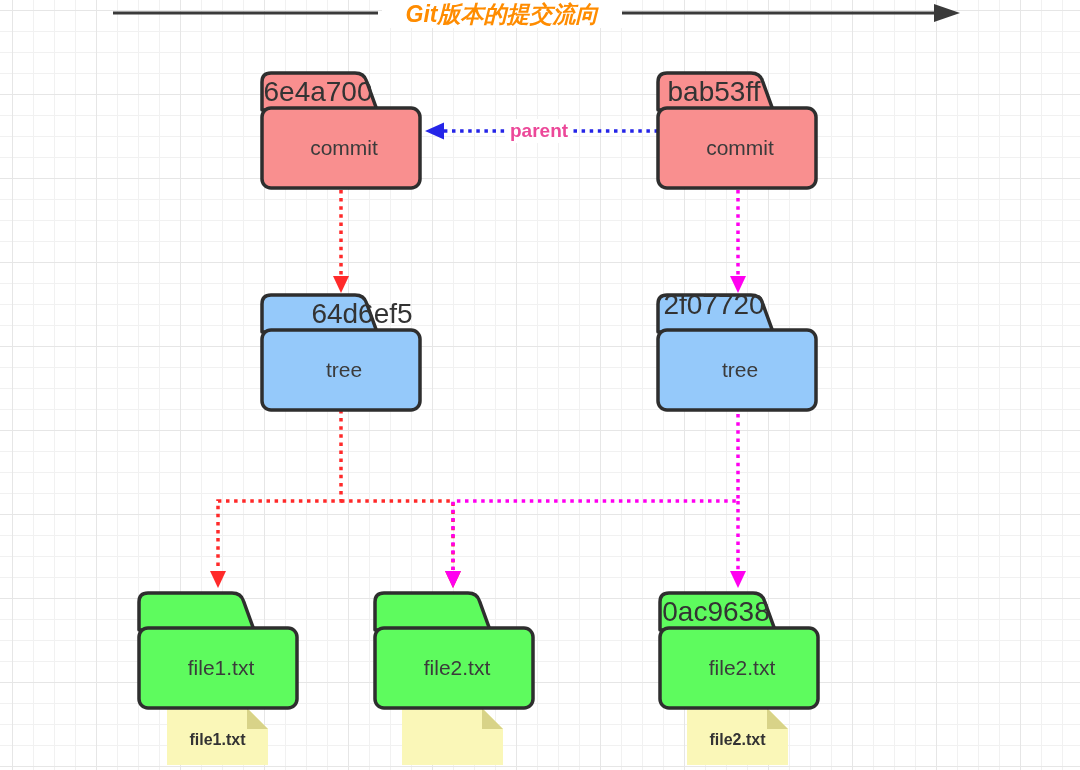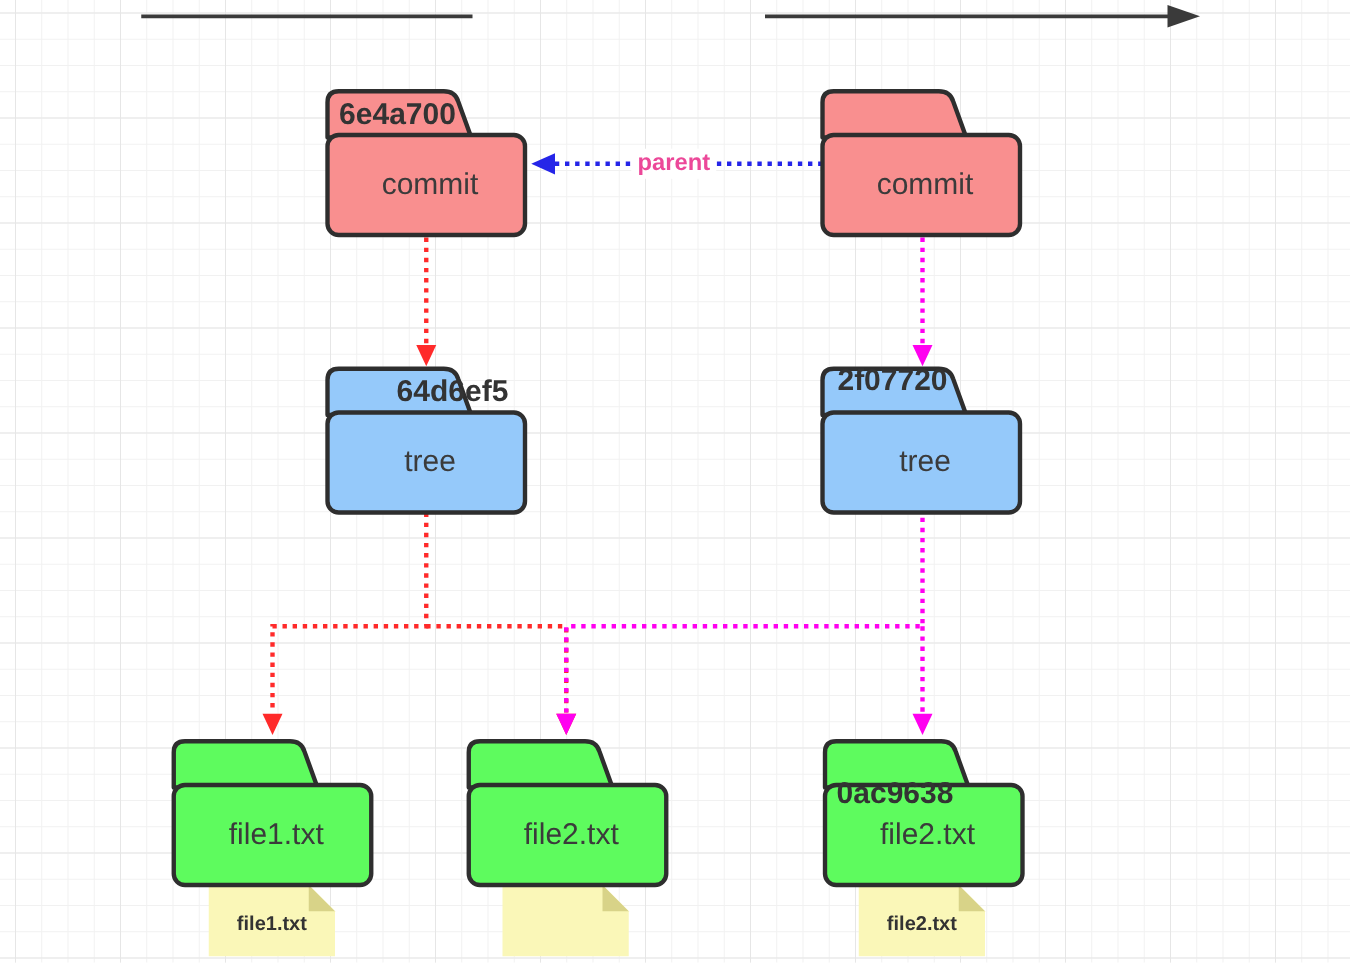--- a/index.html
+++ b/index.html
@@ -13,22 +13,22 @@
       linear-gradient(#f1f1f1 1px, transparent 1px),
       linear-gradient(90deg, #f1f1f1 1px, transparent 1px);
     background-size:84px 84px,84px 84px,21px 21px,21px 21px;
     background-position:12px 10px,12px 10px,12px 10px,12px 10px;
   }
   svg.scene{position:absolute;left:0;top:0;}
   .label{
     position:absolute;display:flex;align-items:center;justify-content:center;
     color:#3b3b3b;white-space:nowrap;pointer-events:none;
   }
-  .hash{height:33px;font-size:24px;font-weight:700;color:#333333;}
-  .bodylabel{width:164px;height:80px;font-size:24px;font-weight:400;}
+  .hash{height:33px;font-size:28px;font-weight:400;color:#333333;}
+  .bodylabel{width:164px;height:80px;font-size:21px;font-weight:400;}
   .notelabel{width:101px;height:51px;font-size:16px;font-weight:700;color:#333333;}
   .edgelabel{height:24px;font-size:19px;font-weight:600;color:#ec4899;background:#ffffff;padding:0 5px;}
   .title{
     height:28px;font-size:23px;font-weight:700;font-style:italic;
     color:#FF8C00;background:#ffffff;padding:0 6px;
   }
 </style>
 </head>
 <body>
 
@@ -109,37 +109,39 @@
     <g stroke="#2E2E2E" stroke-width="3.5" stroke-linejoin="round" fill="#5EFB5E">
       <path d="M375,630 L375,602 Q375,593 384,593 L468,593 Q477,593 479.5,601 L490,630 Z"></path>
       <rect x="375" y="628" width="158" height="80" rx="9"></rect>
     </g>
     <g stroke="#2E2E2E" stroke-width="3.5" stroke-linejoin="round" fill="#5EFB5E">
       <path d="M660,630 L660,602 Q660,593 669,593 L753,593 Q762,593 764.5,601 L775,630 Z"></path>
       <rect x="660" y="628" width="158" height="80" rx="9"></rect>
     </g>
   </svg>
 
+  <div class="label title" style="left:382px;top:0px;width:228px;">Git版本的提交流向</div>
 
   <div class="label edgelabel" style="left:505px;top:119px;">parent</div>
 
   <div class="label hash" style="left:262px;top:75px;width:112px;">6e4a700</div>
   <div class="label bodylabel" style="left:262px;top:108px;">commit</div>
 
+  <div class="label hash" style="left:658px;top:75px;width:112px;">bab53ff</div>
   <div class="label bodylabel" style="left:658px;top:108px;">commit</div>
 
   <div class="label hash" style="left:262px;top:297px;width:112px;padding-left:44px;">64d6ef5</div>
   <div class="label bodylabel" style="left:262px;top:330px;">tree</div>
 
   <div class="label hash" style="left:658px;top:288px;width:112px;">2f07720</div>
   <div class="label bodylabel" style="left:658px;top:330px;">tree</div>
 
   <div class="label bodylabel" style="left:139px;top:628px;">file1.txt</div>
 
   <div class="label bodylabel" style="left:375px;top:628px;">file2.txt</div>
 
-  <div class="label hash" style="left:660px;top:618px;width:112px;">0ac9638</div>
+  <div class="label hash" style="left:660px;top:595px;width:112px;">0ac9638</div>
   <div class="label bodylabel" style="left:660px;top:628px;">file2.txt</div>
 
   <div class="label notelabel" style="left:167px;top:714px;">file1.txt</div>
   <div class="label notelabel" style="left:687px;top:714px;">file2.txt</div>
 
 </div>
 
 </body></html>

